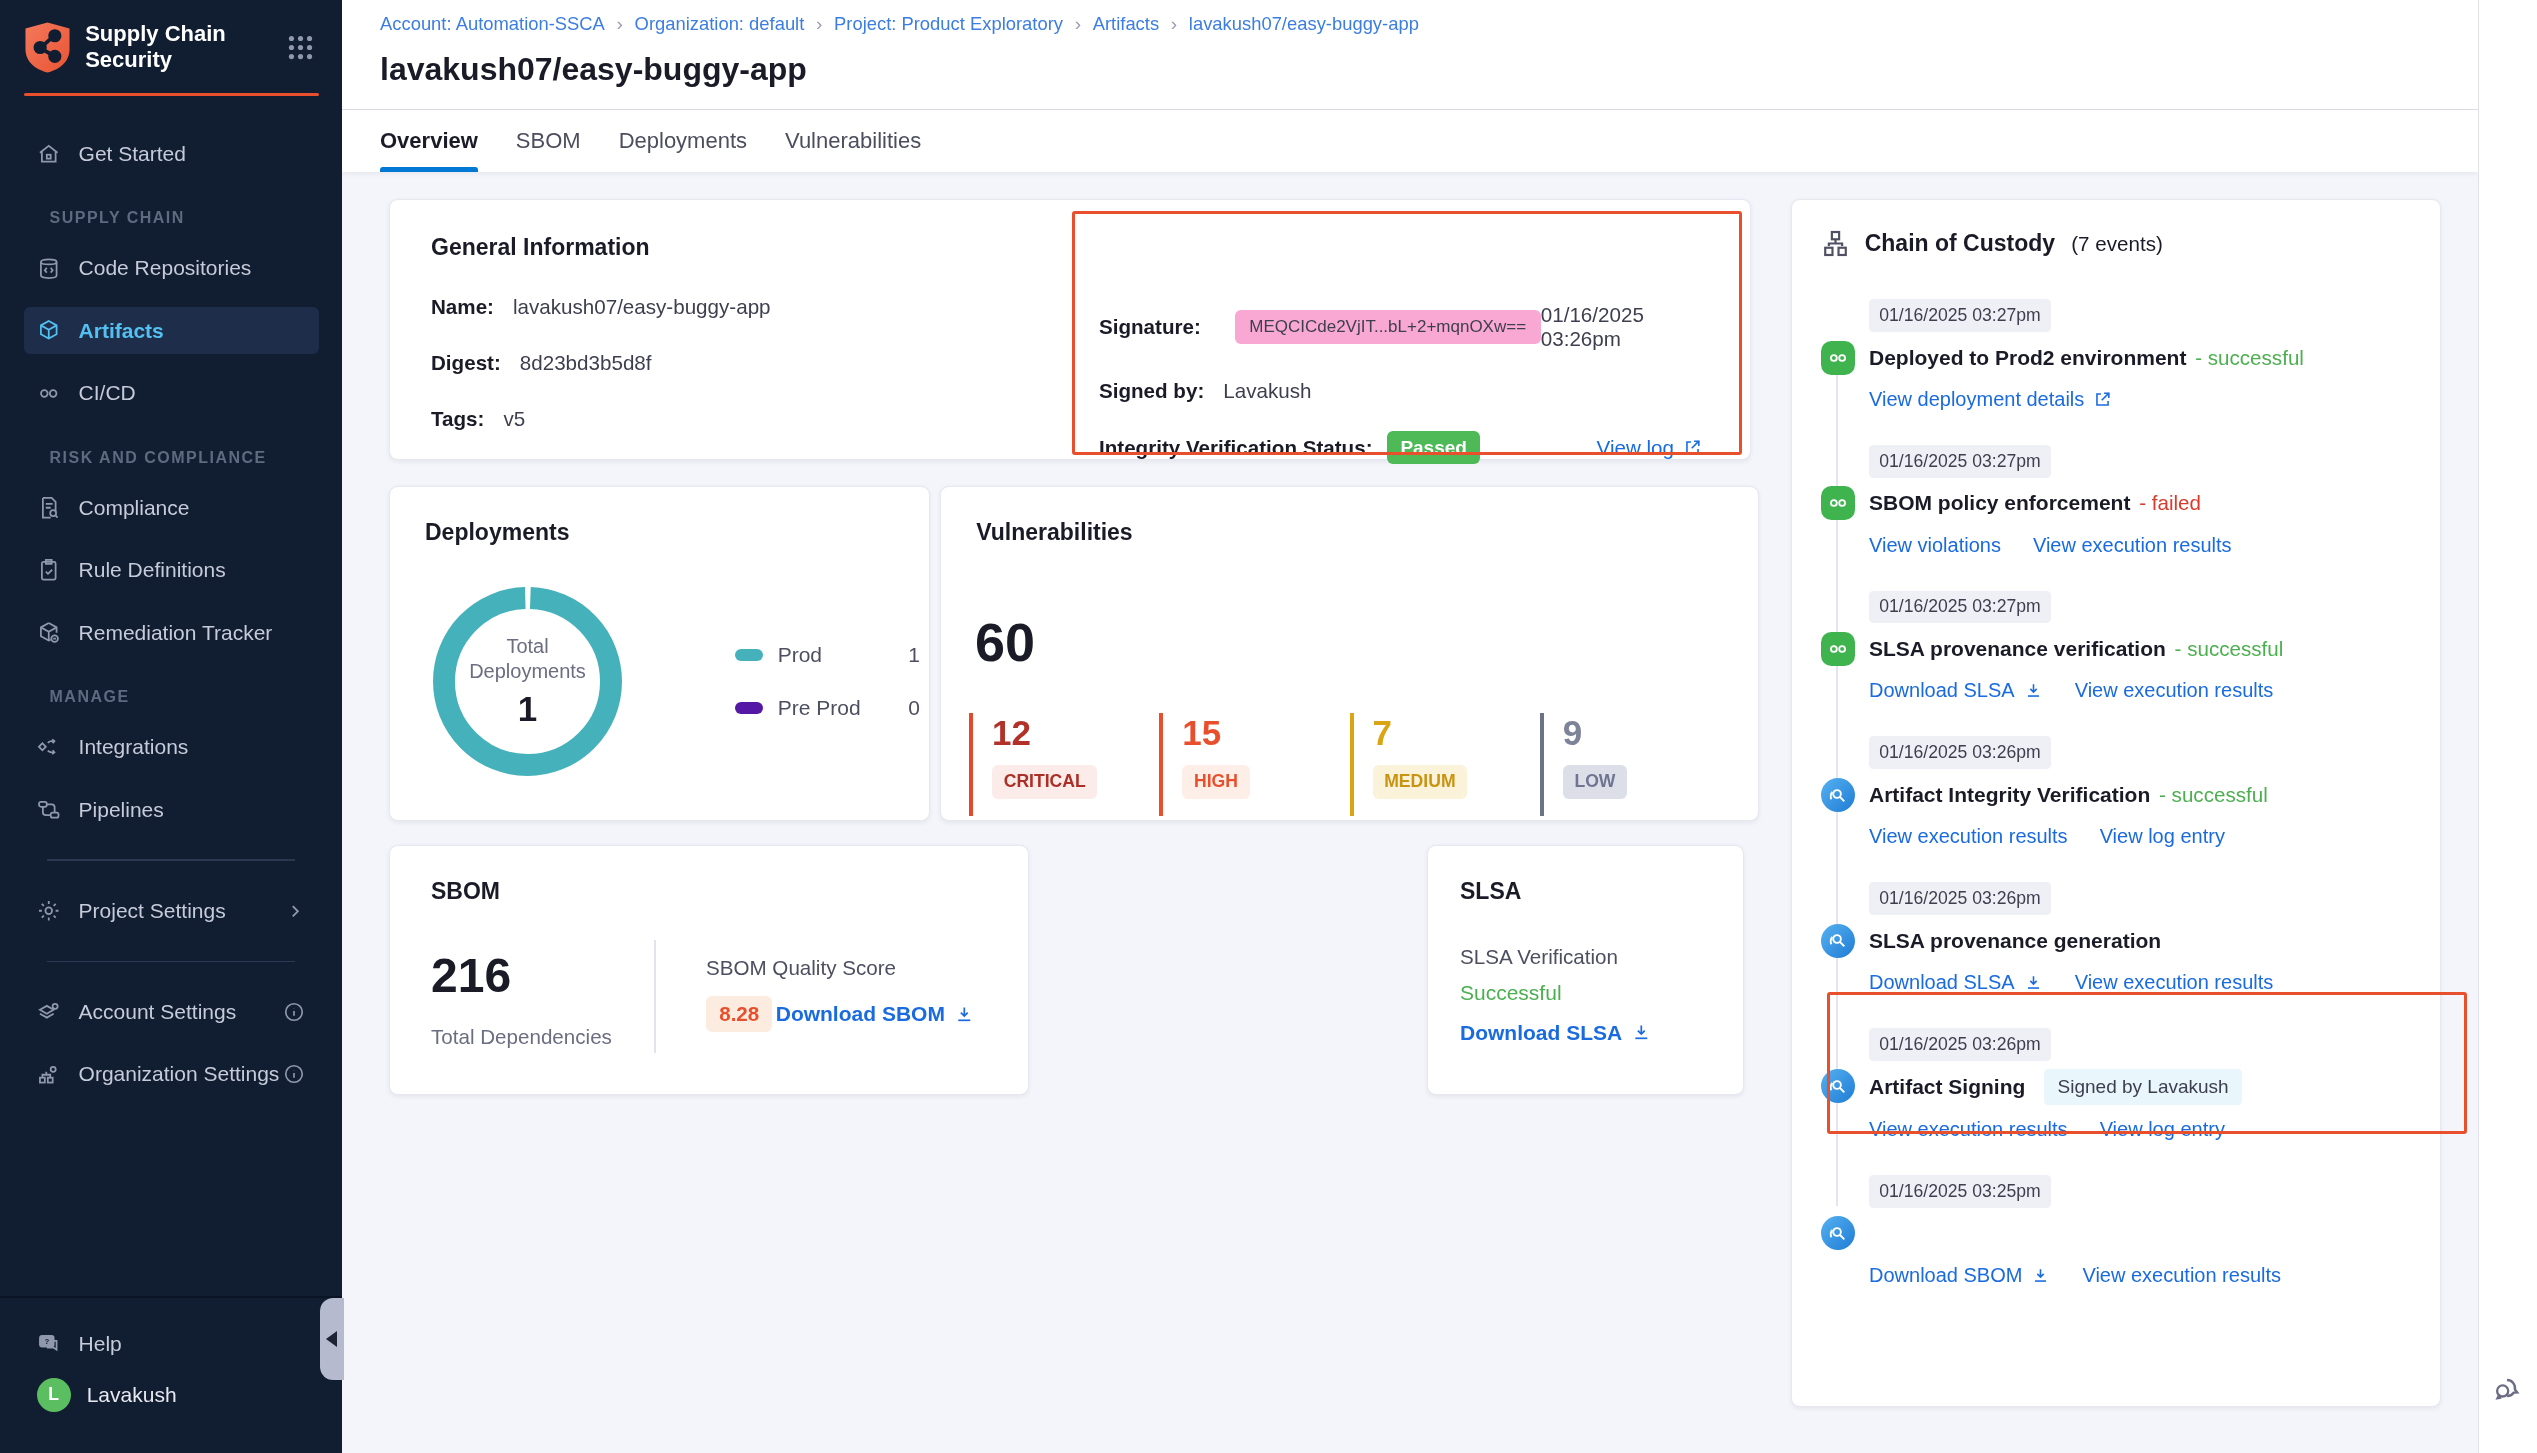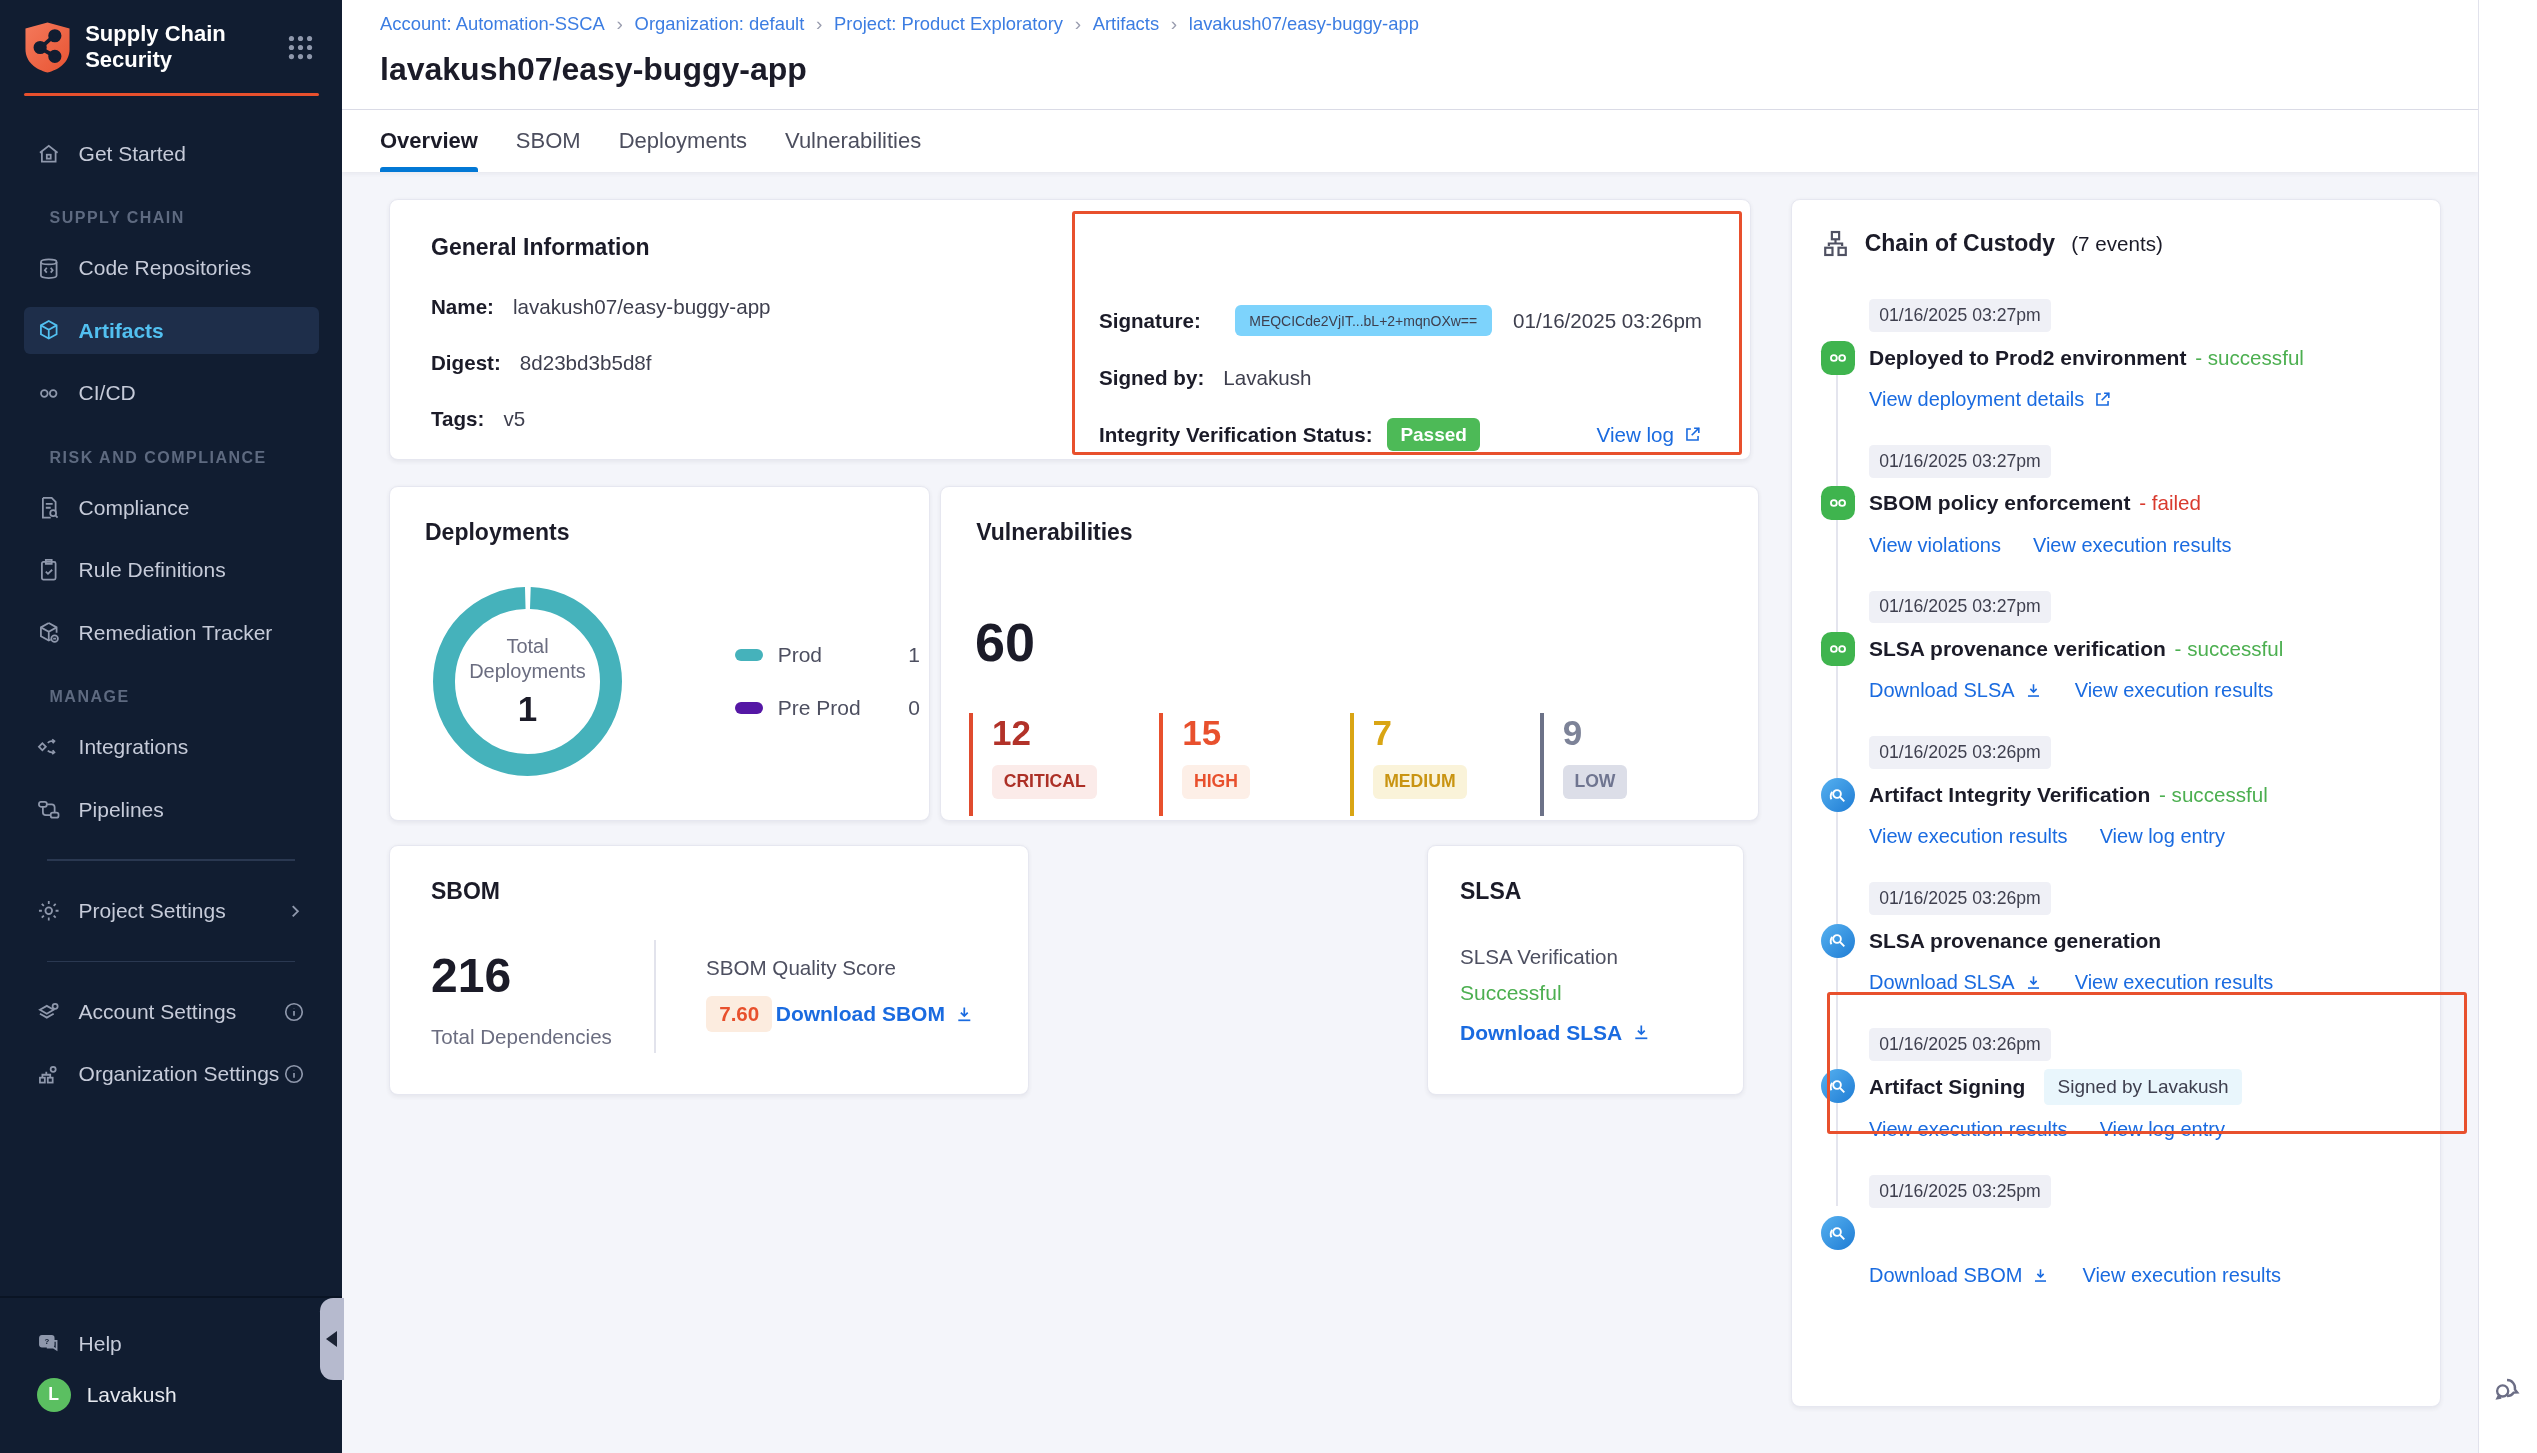--- a/index.html
+++ b/index.html
@@ -50,21 +50,21 @@
   .card-title { font-size:23px; font-weight:bold; color:#1b1b28; }
 
   
   .gi { left:47px; top:32px; width:1362px; height:261px; padding:34px 41px; }
   .gi-fields { margin-top:34px; }
   .gi-row { display:flex; margin-bottom:32px; font-size:20.6px; }
   .gi-label { font-weight:bold; color:#1b1b28; margin-right:19px; }
   .gi-value { color:#3e3f4e; }
   .gi-right { position:absolute; left:709px; top:103px; right:48px; }
   .gi-rrow { display:flex; align-items:center; margin-bottom:22px; font-size:20.6px; min-height:35px; }
-  .sig-pill { background:#7dd3fc; border-radius:5.9px; padding:7.3px 14.7px; color:#3e3f4e; margin-left:14.7px; font-size:14px; }
+  .sig-pill { background:#f9a8d4; border-radius:5.9px; padding:7.3px 14.7px; color:#3e3f4e; margin-left:14.7px; font-size:17px; }
   .sig-date { margin-left:auto; color:#3e3f4e; }
   .passed-badge { background:#4dba57; color:#fff; font-weight:bold; font-size:19px; border-radius:5.9px; padding:5.9px 13.2px; margin-left:14.7px; }
   a.blue-link { color:#1a6be0; text-decoration:none; cursor:pointer; display:inline-flex; align-items:center; gap:9px; }
   .gi-viewlog { margin-left:auto; font-size:20.6px; }
 
   .hl-rect { position:absolute; border:3.7px solid #e8502d; border-radius:2.9px; pointer-events:none; z-index:6; }
   .hl-1 { left:730px; top:44px; width:670px; height:244px; }
   .hl-2 { left:1485px; top:825px; width:640px; height:142px; }
 
   
@@ -466,21 +466,21 @@
       </div>
     </div>
 
     <div class="card sbom">
       <div class="card-title">SBOM</div>
       <div class="sbom-total">216</div>
       <div class="sbom-total-label">Total Dependencies</div>
       <div class="sbom-vline"></div>
       <div class="sbom-right">
         <div class="quality-label">SBOM Quality Score</div>
-        <div class="quality-badge">7.60</div>
+        <div class="quality-badge">8.28</div>
         <a class="blue-link dl-link">
           <span>Download SBOM</span>
           <svg width="20.6" height="20.6" viewBox="0 0 24 24" fill="none" stroke="currentColor" stroke-width="2">
               <path d="M12 4v10M8 10l4 4 4-4"></path>
               <path d="M5 19h14"></path>
             </svg>
         </a>
       </div>
     </div>
 

